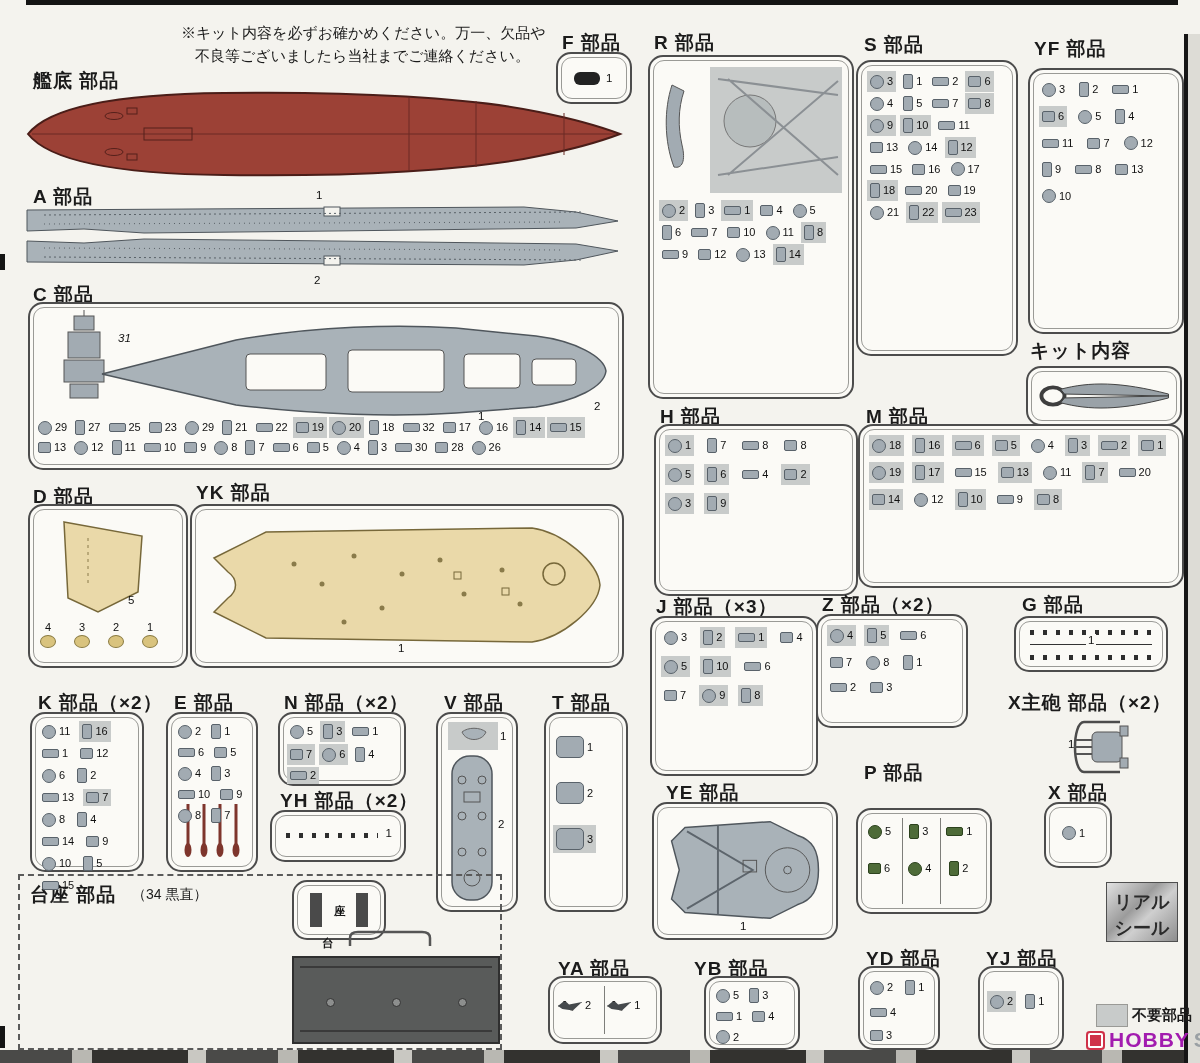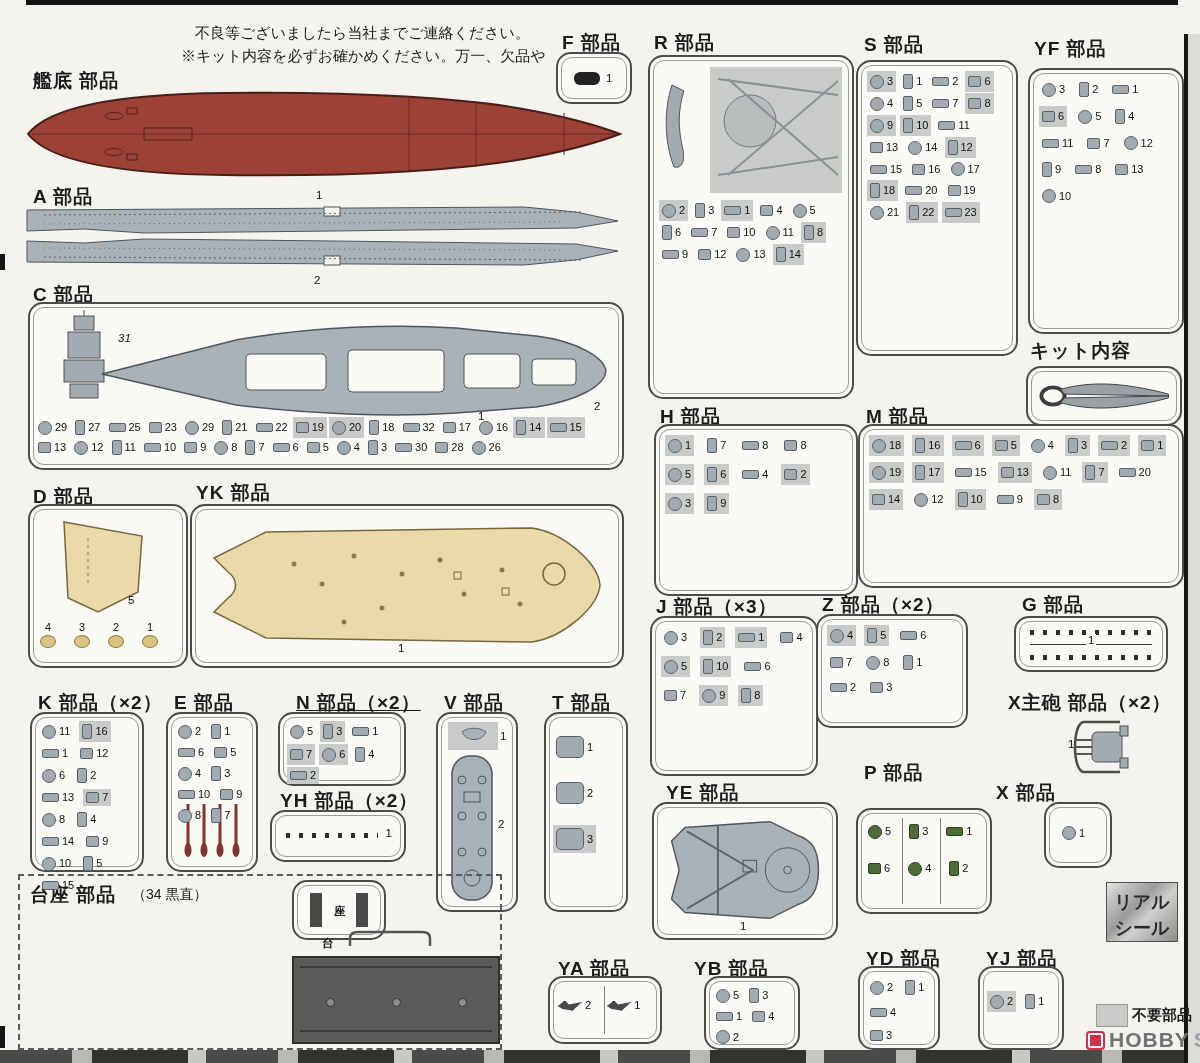--- a/index.html
+++ b/index.html
@@ -33,21 +33,21 @@
   .gline{position:absolute;height:1px;background:#333;}
   .darkslab{position:absolute;background:#595b5a;border:2px solid #2f2f2f;}
   .hole{position:absolute;width:7px;height:7px;border-radius:50%;background:#8d8f8e;border:1px solid #333;}
   .bar{position:absolute;width:12px;height:34px;background:#4a4a4a;}
   .smalllabel{position:absolute;font-size:11.5px;font-weight:700;color:#161616;}
   .real-seal{position:absolute;left:1106px;top:882px;width:72px;height:60px;border:1px solid #4f4f4f;
              background:linear-gradient(135deg,#e2e2e2,#9b9b9b 40%,#cfcfcf 58%,#8d8d8d);
              font-size:18px;font-weight:700;color:#2b2b2b;text-align:center;line-height:1.45;padding-top:6px;box-sizing:border-box;}
   .vline{position:absolute;top:8px;bottom:8px;width:1px;background:#7e7e7a;}
   .wm{position:absolute;left:1086px;top:1028px;display:flex;align-items:center;gap:4px;font-weight:800;font-size:21px;letter-spacing:1px;white-space:nowrap;}
-  .wm .hobby{color:#737373;}
+  .wm .hobby{color:#a21caf;}
   .wm .search{color:#9aa0a4;}
   .wm-icon{width:19px;height:19px;background:#cf3148;border-radius:4px;flex:none;
            box-shadow:inset 0 0 0 2px #cf3148, inset 0 0 0 4px #fff;}
   .legend-swatch{position:absolute;left:1096px;top:1004px;width:30px;height:21px;background:#c8cbca;border:1px solid #9a9a96;}
   .legend-text{position:absolute;left:1132px;top:1006px;font-size:15px;font-weight:700;}
   .edge-top{position:absolute;left:26px;top:0;width:1152px;height:5px;background:#141414;}
   .edge-right{position:absolute;left:1184px;top:34px;width:4px;bottom:0;background:#161616;}
   .edge-rightpaper{position:absolute;left:1188px;top:34px;right:0;bottom:0;background:#dddcd6;}
   .edge-bottom{position:absolute;left:0;right:16px;bottom:0;height:13px;
                background:repeating-linear-gradient(90deg,#4a4a48 0 72px,#b9b8b2 72px 92px,#33322f 92px 188px,#c9c8c2 188px 206px);}
@@ -59,22 +59,22 @@
 <div class="canvas">
 
   <div class="edge-top"></div>
   <div class="edge-right"></div>
   <div class="edge-rightpaper"></div>
   <div class="edge-bottom"></div>
   <div class="tick" style="top:254px;height:16px;"></div>
   <div class="tick" style="top:1026px;height:22px;"></div>
 
   <div class="note">
+    <div>※キット内容を必ずお確かめください。万一、欠品や</div>
     <div style="padding-left:14px">不良等ございましたら当社までご連絡ください。</div>
-    <div>※キット内容を必ずお確かめください。万一、欠品や</div>
   </div>
 
   <div class="slabel" style="left:33px;top:68px;">艦底 部品</div>
   <svg style="position:absolute;left:24px;top:88px;" width="600" height="92" viewBox="0 0 600 92">
     <path d="M4,46 C26,18 95,6 200,5 C330,3 450,10 515,24 C550,31 575,38 596,46 C575,54 550,61 515,68 C450,82 330,89 200,87 C95,86 26,74 4,46 Z" fill="#9c4136" stroke="#4a1d18" stroke-width="2"></path>
     <line x1="8" y1="46" x2="592" y2="46" stroke="#6b2b25" stroke-width="1"></line>
     <line x1="385" y1="10" x2="385" y2="82" stroke="#6b2b25"></line>
     <line x1="452" y1="13" x2="452" y2="79" stroke="#6b2b25"></line>
     <line x1="540" y1="25" x2="540" y2="67" stroke="#6b2b25"></line>
     <ellipse cx="90" cy="28" rx="9" ry="3.5" fill="none" stroke="#55201b"></ellipse>
@@ -879,21 +879,21 @@
       </g>
       <g fill="#7e352c">
         <ellipse cx="12" cy="50" rx="3.5" ry="7"></ellipse>
           <ellipse cx="28" cy="50" rx="3.5" ry="7"></ellipse>
         <ellipse cx="44" cy="50" rx="3.5" ry="7"></ellipse>
           <ellipse cx="60" cy="50" rx="3.5" ry="7"></ellipse>
       </g>
     </svg>
   </div>
 
-  <div class="slabel" style="left:296px;top:690px;text-decoration:underline;">N 部品（×2）</div>
+  <div class="slabel" style="left:284px;top:690px;">N 部品（×2）</div>
   <div class="box" style="left:278px;top:712px;width:124px;height:70px;">
     <div class="chips" style="left:10px;top:10px;width:104px;height:50px;gap:8px 10px;">
         <span class="chip">
           <i></i>
           <b>5</b>
         </span>
         <span class="chip u">
           <i></i>
           <b>3</b>
         </span>
@@ -1005,21 +1005,21 @@
           <i></i>
           <b>4</b>
         </span>
         <span class="chip">
           <i></i>
           <b>2</b>
         </span>
       </div>
   </div>
 
-  <div class="slabel" style="left:996px;top:780px;">X 部品</div>
+  <div class="slabel" style="left:1048px;top:780px;">X 部品</div>
   <div class="box" style="left:1044px;top:802px;width:64px;height:62px;">
     <div class="chips" style="left:16px;top:22px;width:40px;">
         <span class="chip">
           <i></i>
           <b>1</b>
         </span>
       </div>
   </div>
 
   <div class="real-seal">

